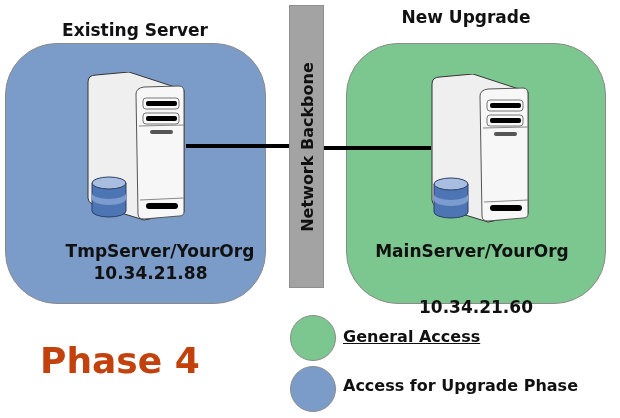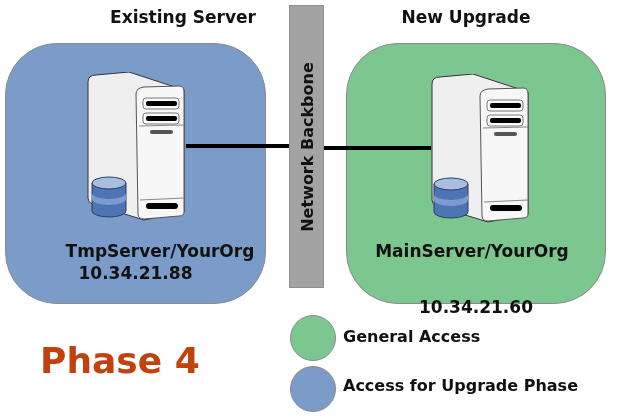--- a/index.html
+++ b/index.html
@@ -15,21 +15,21 @@
     .backbone-text { position: absolute; left: 50%; top: 50%; transform: translate(-50%, -50%) rotate(-90deg);
                      white-space: nowrap; font-weight: bold; font-size: 16px; color: #111; }
     .phase { font-weight: bold; font-size: 36px; color: #c2410c; }
     .legend-dot { width: 46px; height: 46px; border-radius: 50%; border: 1px solid #8a8a8a; box-sizing: border-box; }
     .legend-text { font-weight: bold; font-size: 16px; color: #111; }
     .cable { background: #000; height: 4px; }
   </style>
 </head>
 <body>
 
-<div class="abs heading" style="left:0;top:7px;width:270px;margin-left:48px;">Existing Server</div>
+<div class="abs heading" style="left:0;top:20px;width:270px;">Existing Server</div>
 <div class="abs heading" style="left:356px;top:7px;width:220px;">New Upgrade</div>
 
 <div class="abs zone zone-blue" style="left:5px;top:43px;width:261px;height:261px;"></div>
 <div class="abs zone zone-green" style="left:346px;top:43px;width:260px;height:261px;"></div>
 
 <div class="abs cable" style="left:186px;top:144px;width:104px;"></div>
 <div class="abs cable" style="left:323px;top:146px;width:108px;"></div>
 
 <div class="abs backbone" style="left:289px;top:5px;width:35px;height:283px;">
   <span class="backbone-text">Network Backbone</span>
@@ -73,22 +73,22 @@
 </div>
 <div class="abs" style="left:432px;top:176px;width:40px;height:45px;">
   <svg width="40" height="45" viewBox="0 0 40 45">
     <path d="M2 8 L2 36 A17 6 0 0 0 36 36 L36 8" fill="#4d75b3" stroke="#2a3f66"></path>
     <path d="M2 18 A17 6 0 0 0 36 18 L36 24 A17 6 0 0 1 2 24 Z" fill="#7c9cd0"></path>
     <ellipse cx="19" cy="8" rx="17" ry="6" fill="#a9bde0" stroke="#2a3f66"></ellipse>
   </svg>
 </div>
 
 <div class="abs srv-label" style="left:5px;top:240px;width:310px;">TmpServer/YourOrg</div>
-<div class="abs srv-label" style="left:5px;top:262px;width:261px;">10.34.21.88</div>
+<div class="abs srv-label" style="left:20px;top:262px;width:261px;">10.34.21.88</div>
 <div class="abs srv-label" style="left:346px;top:240px;width:252px;">MainServer/YourOrg</div>
 <div class="abs srv-label" style="left:346px;top:262px;width:260px;margin-top:34px;">10.34.21.60</div>
 
 <div class="abs phase" style="left:40px;top:340px;">Phase 4</div>
 
 <div class="abs legend-dot" style="left:290px;top:315px;background:#7cc78f;"></div>
-<div class="abs legend-text" style="left:343px;top:327px;">General Access</div>
+<div class="abs legend-text" style="left:343px;top:327px;text-decoration:underline;">General Access</div>
 <div class="abs legend-dot" style="left:290px;top:366px;background:#7b9cc9;"></div>
 <div class="abs legend-text" style="left:343px;top:376px;">Access for Upgrade Phase</div>
 
 </body></html>

